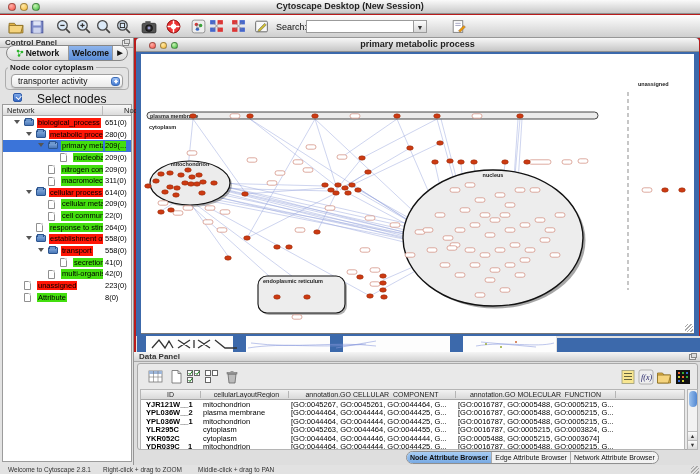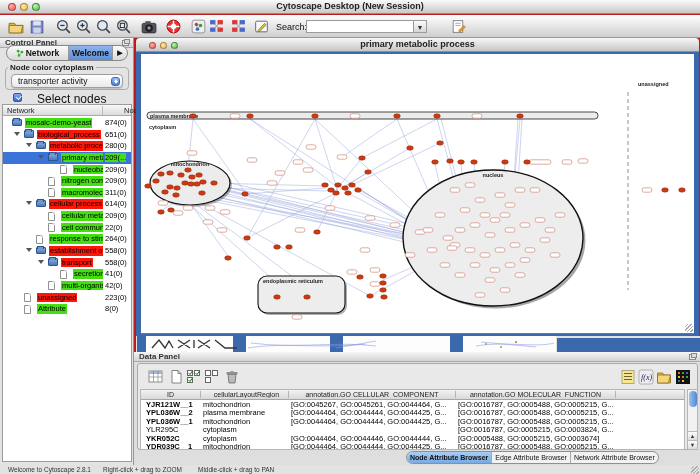--- a/index.html
+++ b/index.html
@@ -197,25 +197,20 @@
     <div class="cbrow">
       <span class="cbbox"></span>
       <span class="cblbl">Select nodes</span>
     </div>
     <div class="treewrap">
       <div class="treehdr">
         <span class="c1">Network</span>
         <span class="c2">Nodes</span>
       </div>
       <div class="treerows" id="treerows">
-          <div class="trow">
-            <span class="tico folder" style="left:9px"></span>
-            <span class="tlabel" style="left:22px;max-width:78px;background:#43df0e">mosaic-demo-yeast</span>
-            <span class="tcount">874(0)</span>
-          </div>
           <div class="trow">
             <span class="texp" style="left:11px"></span>
             <span class="tico folder" style="left:21px"></span>
             <span class="tlabel" style="left:34px;max-width:66px;background:#ff1606">biological_process</span>
             <span class="tcount">651(0)</span>
           </div>
           <div class="trow">
             <span class="texp" style="left:23px"></span>
             <span class="tico folder" style="left:33px"></span>
             <span class="tlabel" style="left:46px;max-width:54px;background:#ff1606">metabolic process</span>
@@ -554,22 +549,23 @@
             <span style="left:150px;width:165px">[GO:0044464, GO:0044444, GO:0044425, G...</span>
             <span style="left:317px;width:160px">[GO:0016787, GO:0005488, GO:0005215, G...</span>
           </div>
           <div class="drow">
             <span style="left:5px;width:55px;font-weight:bold">YPL036W__1</span>
             <span style="left:62px;width:86px">mitochondrion</span>
             <span style="left:150px;width:165px">[GO:0044464, GO:0044444, GO:0044425, G...</span>
             <span style="left:317px;width:160px">[GO:0016787, GO:0005488, GO:0005215, G...</span>
           </div>
           <div class="drow">
-            <span style="left:5px;width:55px;font-weight:normal">YLR295C</span>
+            <span style="left:5px;width:55px;font-weight:bold">YLR295C</span>
             <span style="left:62px;width:86px">cytoplasm</span>
+            <span style="left:150px;width:165px">[GO:0045263, GO:0044464, GO:0044455, G...</span>
             <span style="left:317px;width:160px">[GO:0016787, GO:0005215, GO:0003824, G...</span>
           </div>
           <div class="drow">
             <span style="left:5px;width:55px;font-weight:bold">YKR052C</span>
             <span style="left:62px;width:86px">cytoplasm</span>
             <span style="left:150px;width:165px">[GO:0044464, GO:0044446, GO:0044444, G...</span>
             <span style="left:317px;width:160px">[GO:0005488, GO:0005215, GO:0003674]</span>
           </div>
           <div class="drow">
             <span style="left:5px;width:55px;font-weight:bold">YDR039C__1</span>

